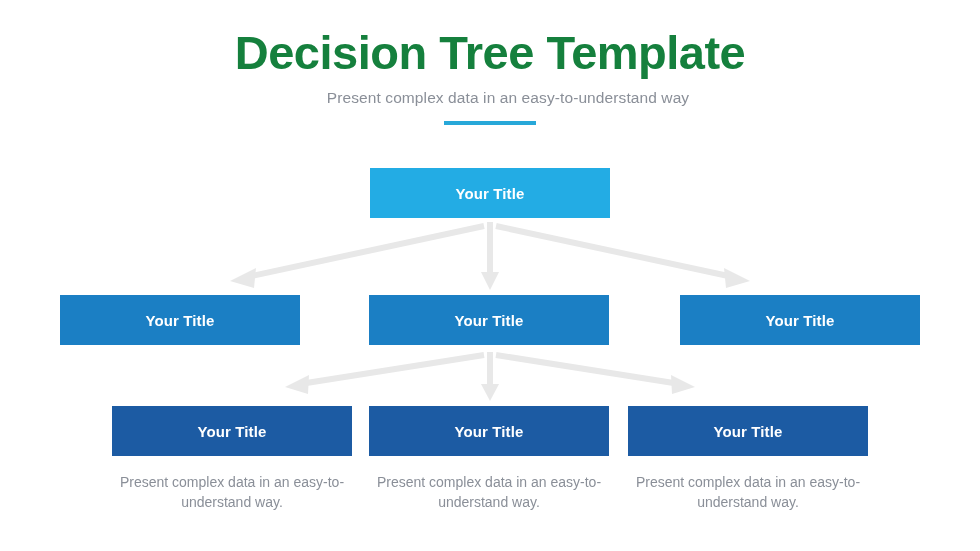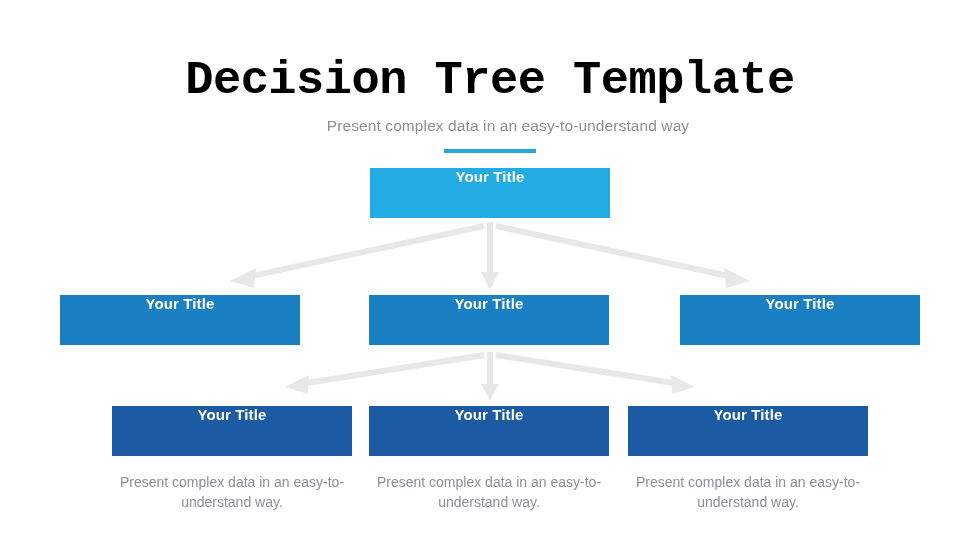--- a/index.html
+++ b/index.html
@@ -23,27 +23,27 @@
   
   .header {
     position: absolute;
     top: 0;
     left: 0;
     width: 980px;
     text-align: center;
   }
 
   .slide-title {
-    margin-top: 56px;
+    margin-top: 28px;
     font-size: 47px;
     font-weight: bold;
     letter-spacing: -0.5px;
-    color: #000000;
+    color: #15803d;
     line-height: 1.05;
-    font-family: Liberation Mono, monospace;
+    font-family: Liberation Sans, sans-serif;
   }
 
   .slide-subtitle {
     margin-top: 12px;
     font-size: 15.5px;
     font-weight: normal;
     color: #8a8f98;
     letter-spacing: 0.1px;
     font-family: "Liberation Sans", sans-serif;
     padding-left: 36px;
@@ -72,20 +72,21 @@
     left: 0;
     width: 980px;
     height: 551px;
     pointer-events: none;
   }
 
   
   .node {
     position: absolute;
     display: flex;
+    align-items: center;
     justify-content: center;
     color: #ffffff;
     font-size: 15px;
     font-weight: bold;
     letter-spacing: 0.1px;
     font-family: "Liberation Sans", sans-serif;
     border-radius: 0;
     text-align: center;
   }
 

